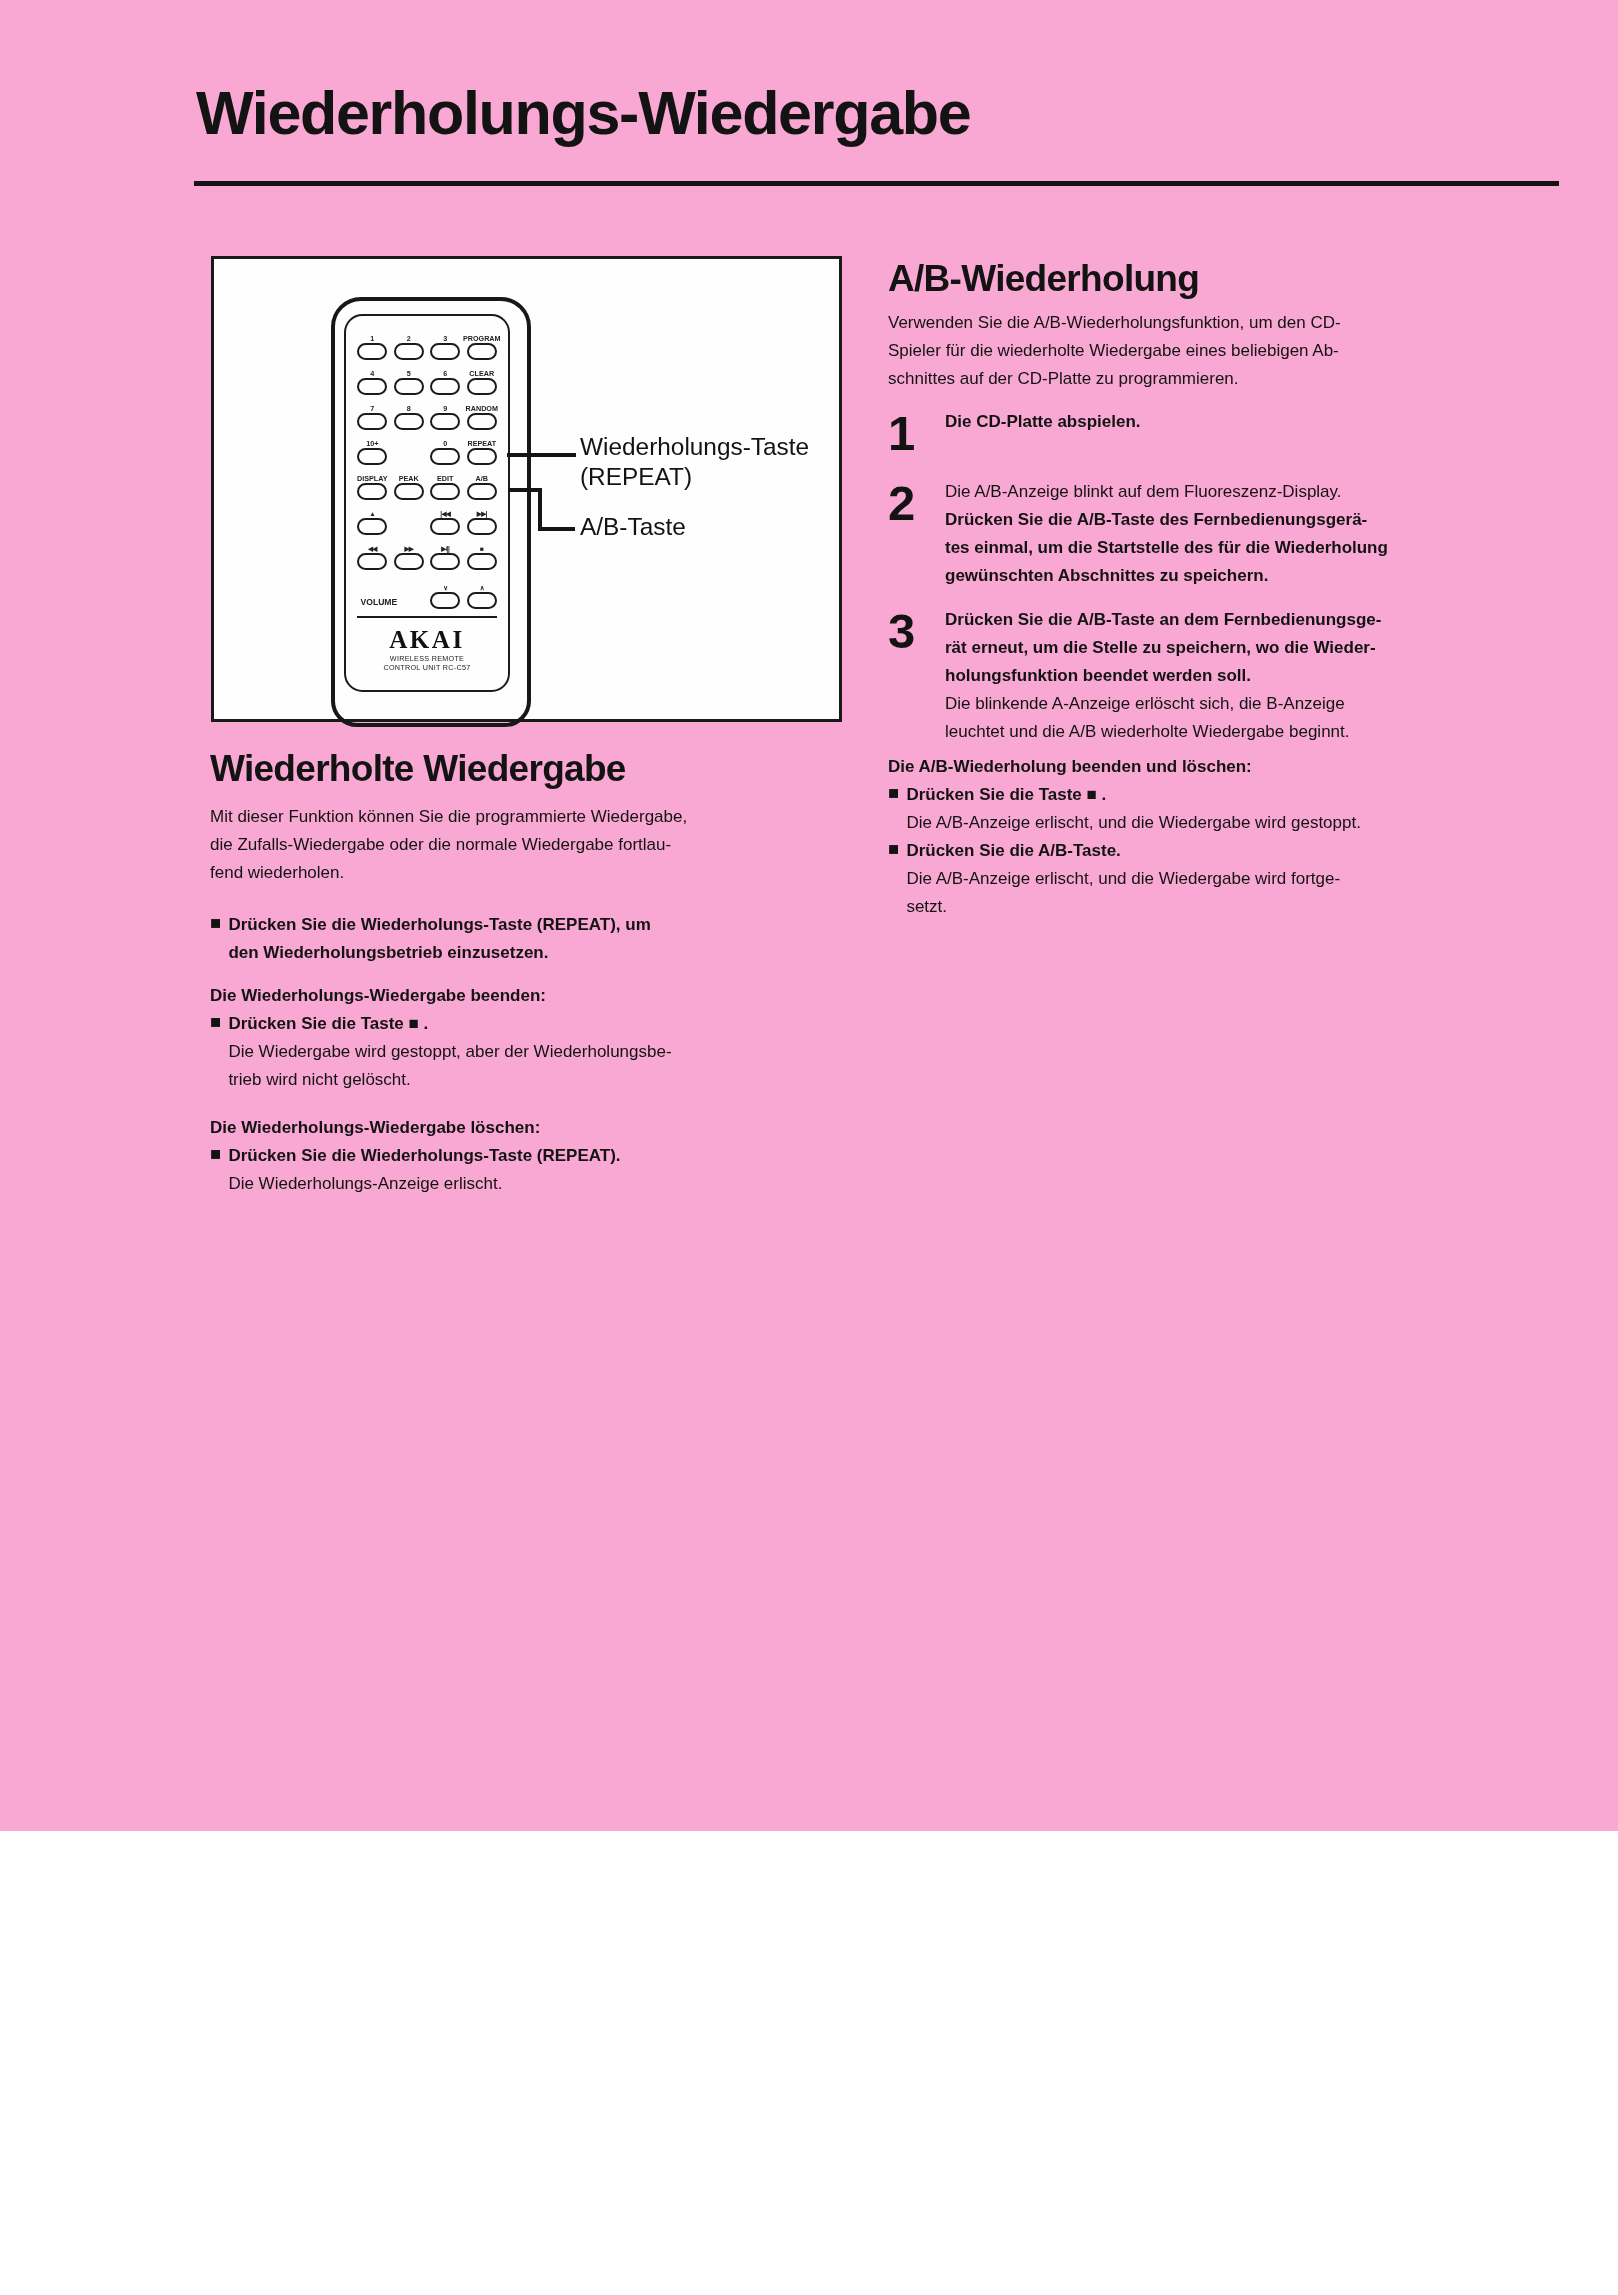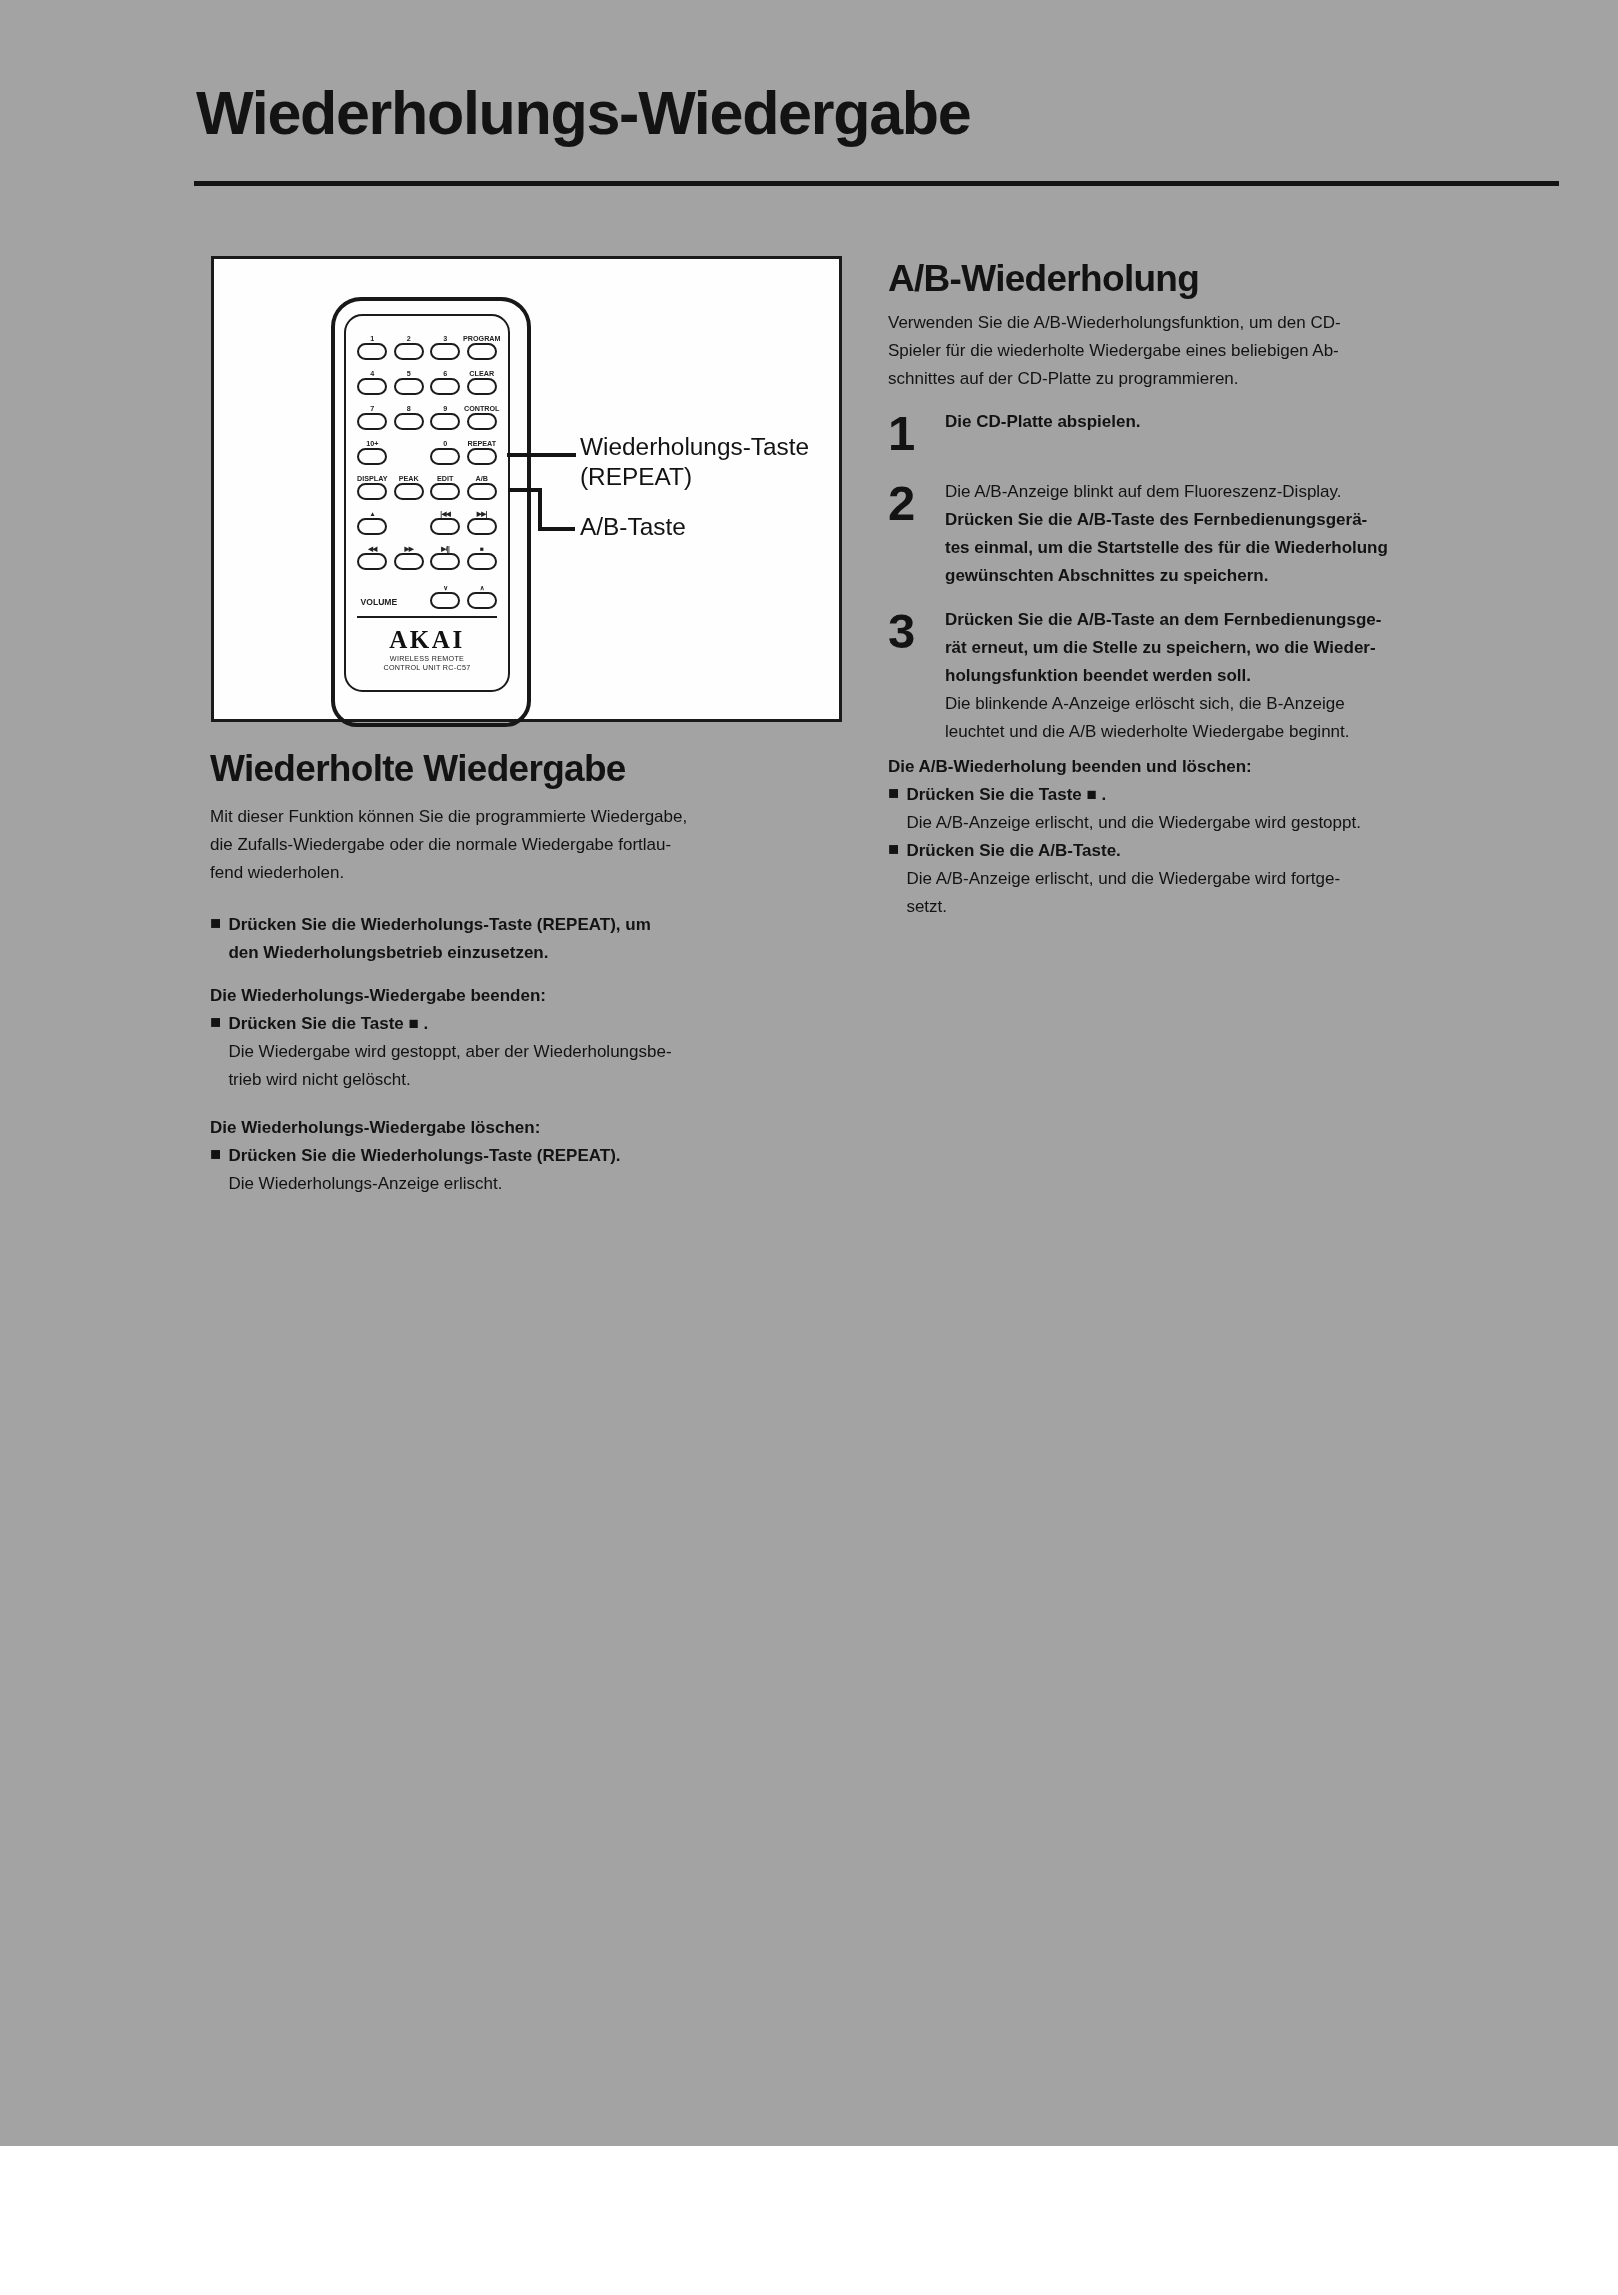--- a/index.html
+++ b/index.html
@@ -1,16 +1,16 @@
 <!DOCTYPE html>
 <html style="font-size:10.5px"><head>
 <meta charset="utf-8">
 <style>
   html,body{margin:0;padding:0;background:#ffffff;}
-  #page{position:relative;width:1619px;height:2146px;background:#a3a3a3;
+  #page{position:relative;width:1619px;height:1831px;background:#f9a8d4;
         font-family:"Liberation Sans",sans-serif;color:#131313;overflow:hidden;}
   .ml{white-space:pre-line;}
   
   #title{position:absolute;left:196px;top:78px;font-size:61px;font-weight:bold;letter-spacing:-1.3px;}
   #title-rule{position:absolute;left:194px;top:181px;width:1365px;height:4.6px;background:#141414;}
   
   #figbox{position:absolute;left:211px;top:256px;width:625px;height:460px;border:3.3px solid #1a1a1a;background:#fefefe;}
   #remote-shell{position:absolute;left:117px;top:38px;width:192px;height:422px;
                 border:4px solid #181818;border-radius:30px 30px 26px 26px;}
   #remote-panel{position:absolute;left:130px;top:55px;width:166px;height:378px;
@@ -104,21 +104,21 @@
           </div>
         <div class="rcell">
             <span class="rlbl">8</span>
             <div class="rbtn"></div>
           </div>
         <div class="rcell">
             <span class="rlbl">9</span>
             <div class="rbtn"></div>
           </div>
         <div class="rcell">
-            <span class="rlbl">CONTROL</span>
+            <span class="rlbl">RANDOM</span>
             <div class="rbtn"></div>
           </div>
       </div>
       <div class="rrow">
         <div class="rcell">
             <span class="rlbl">10+</span>
             <div class="rbtn"></div>
           </div>
         <div class="rcell noface">
             <span class="rlbl"></span>

